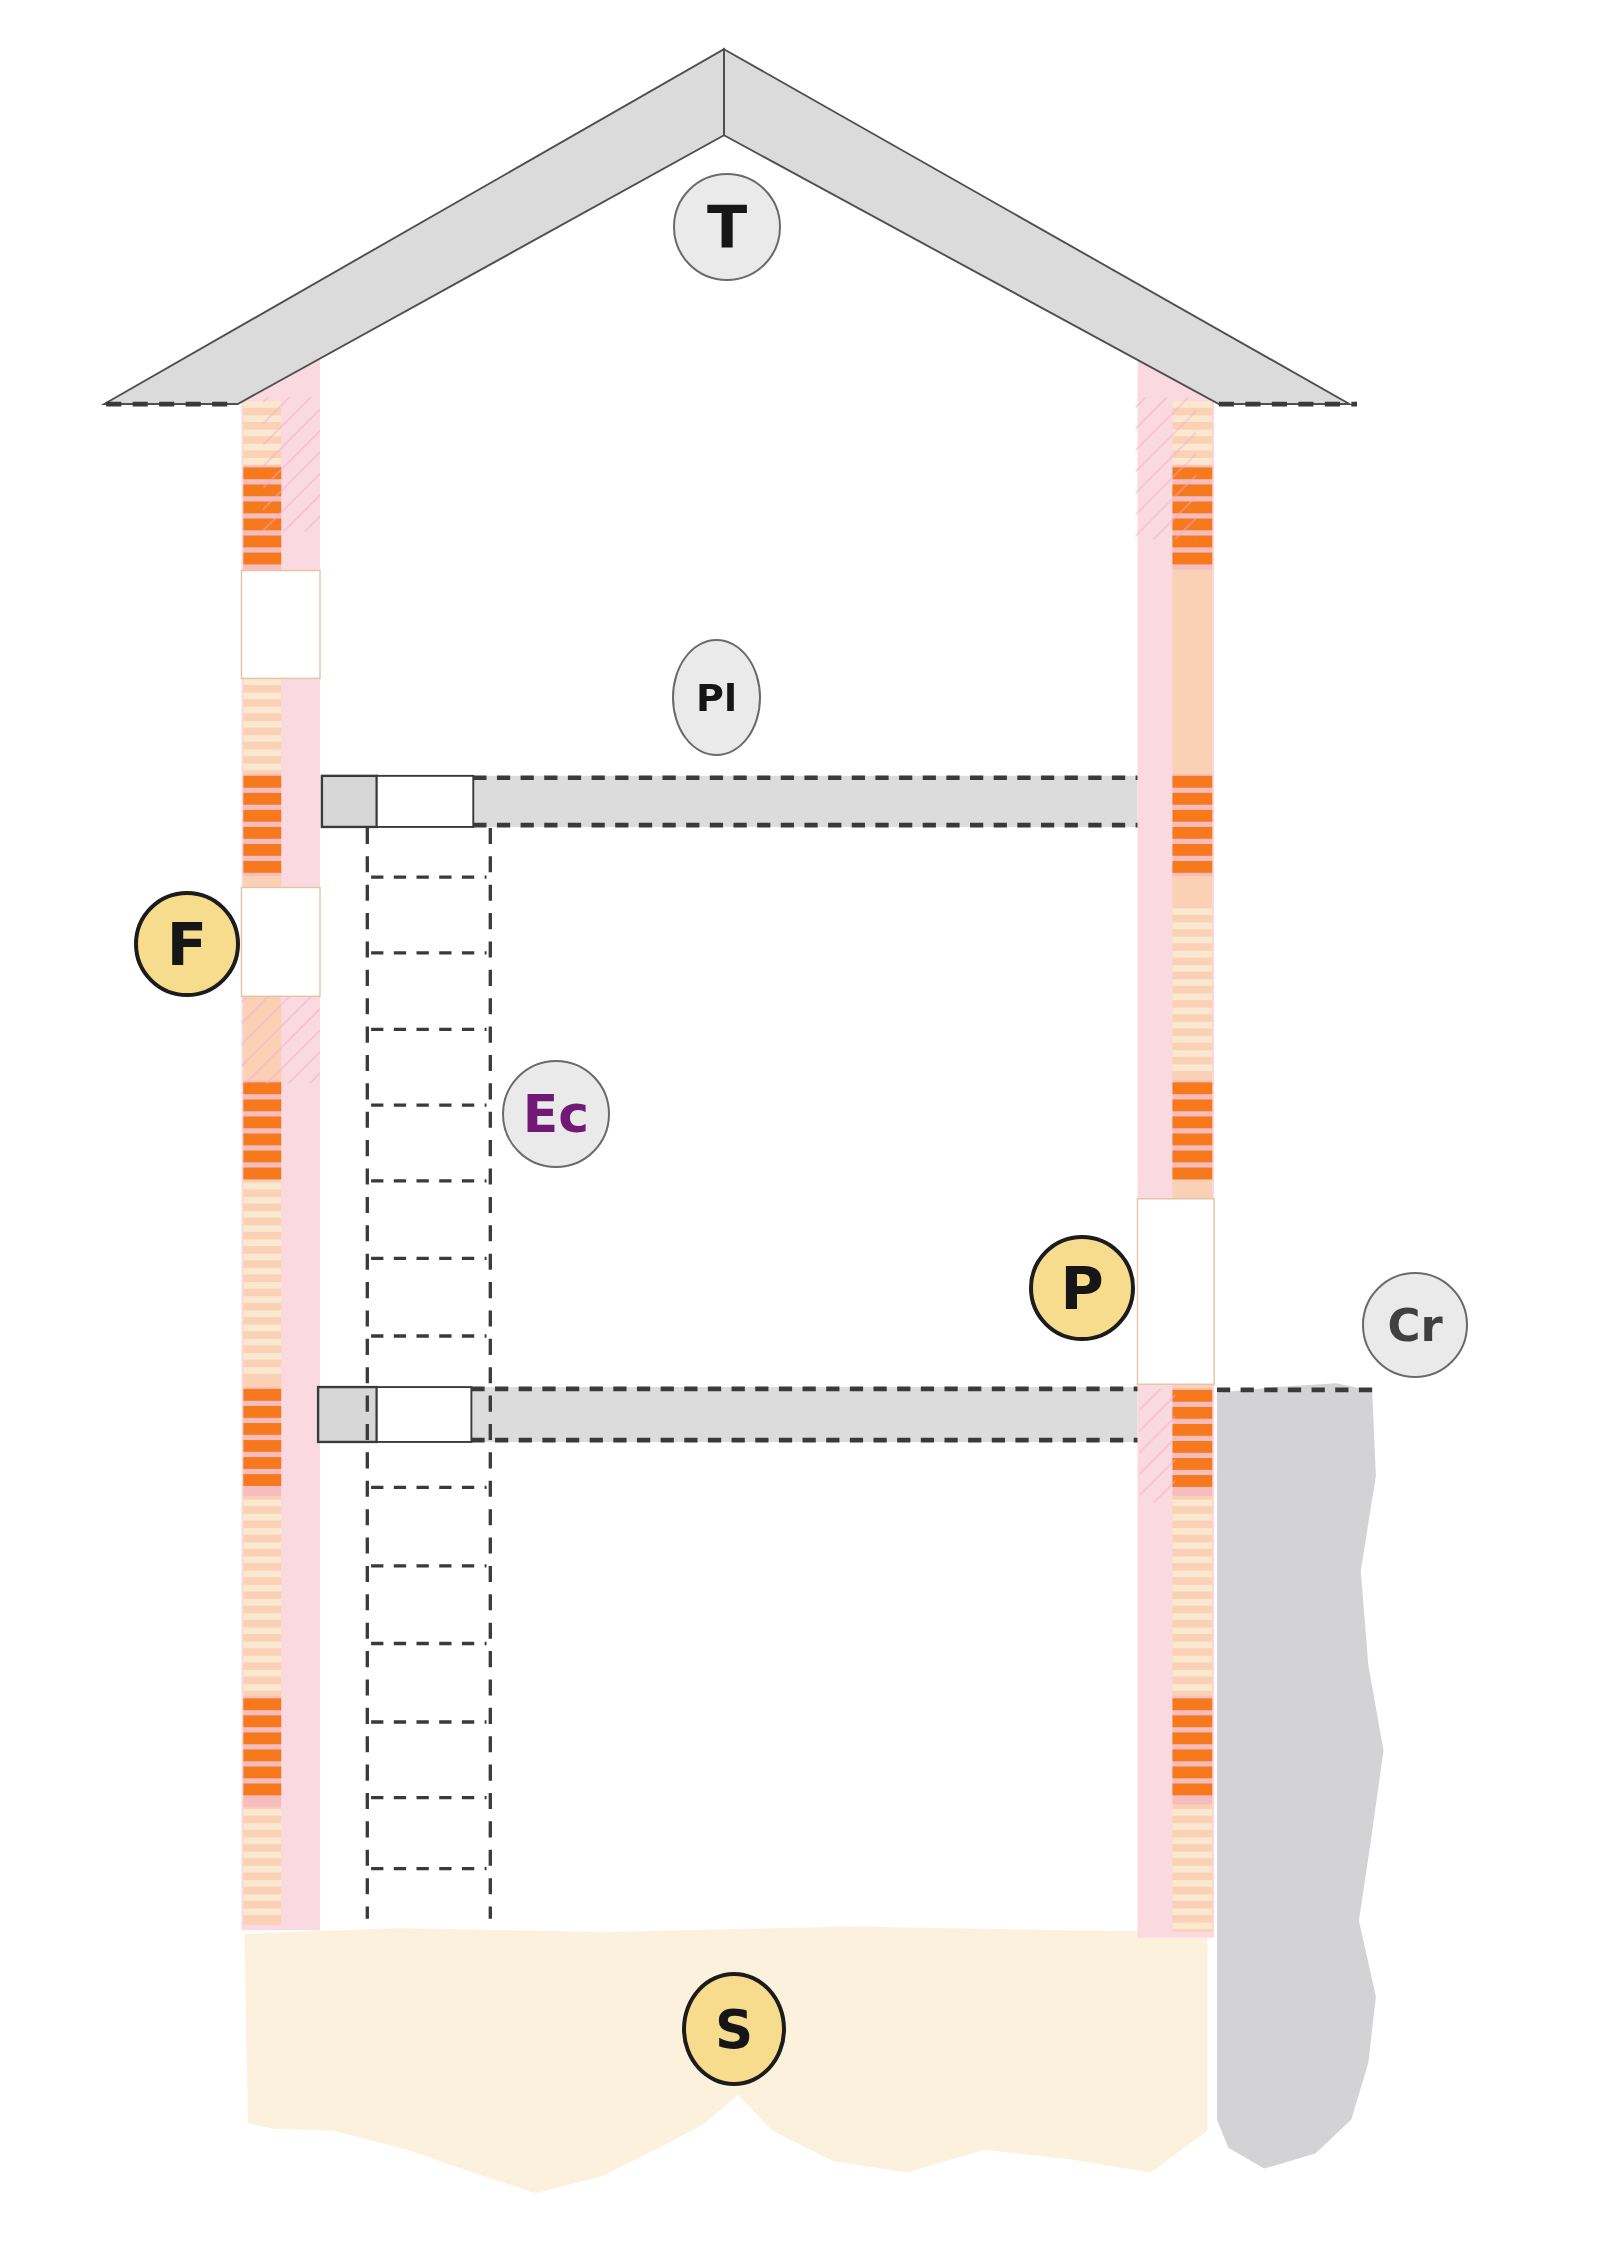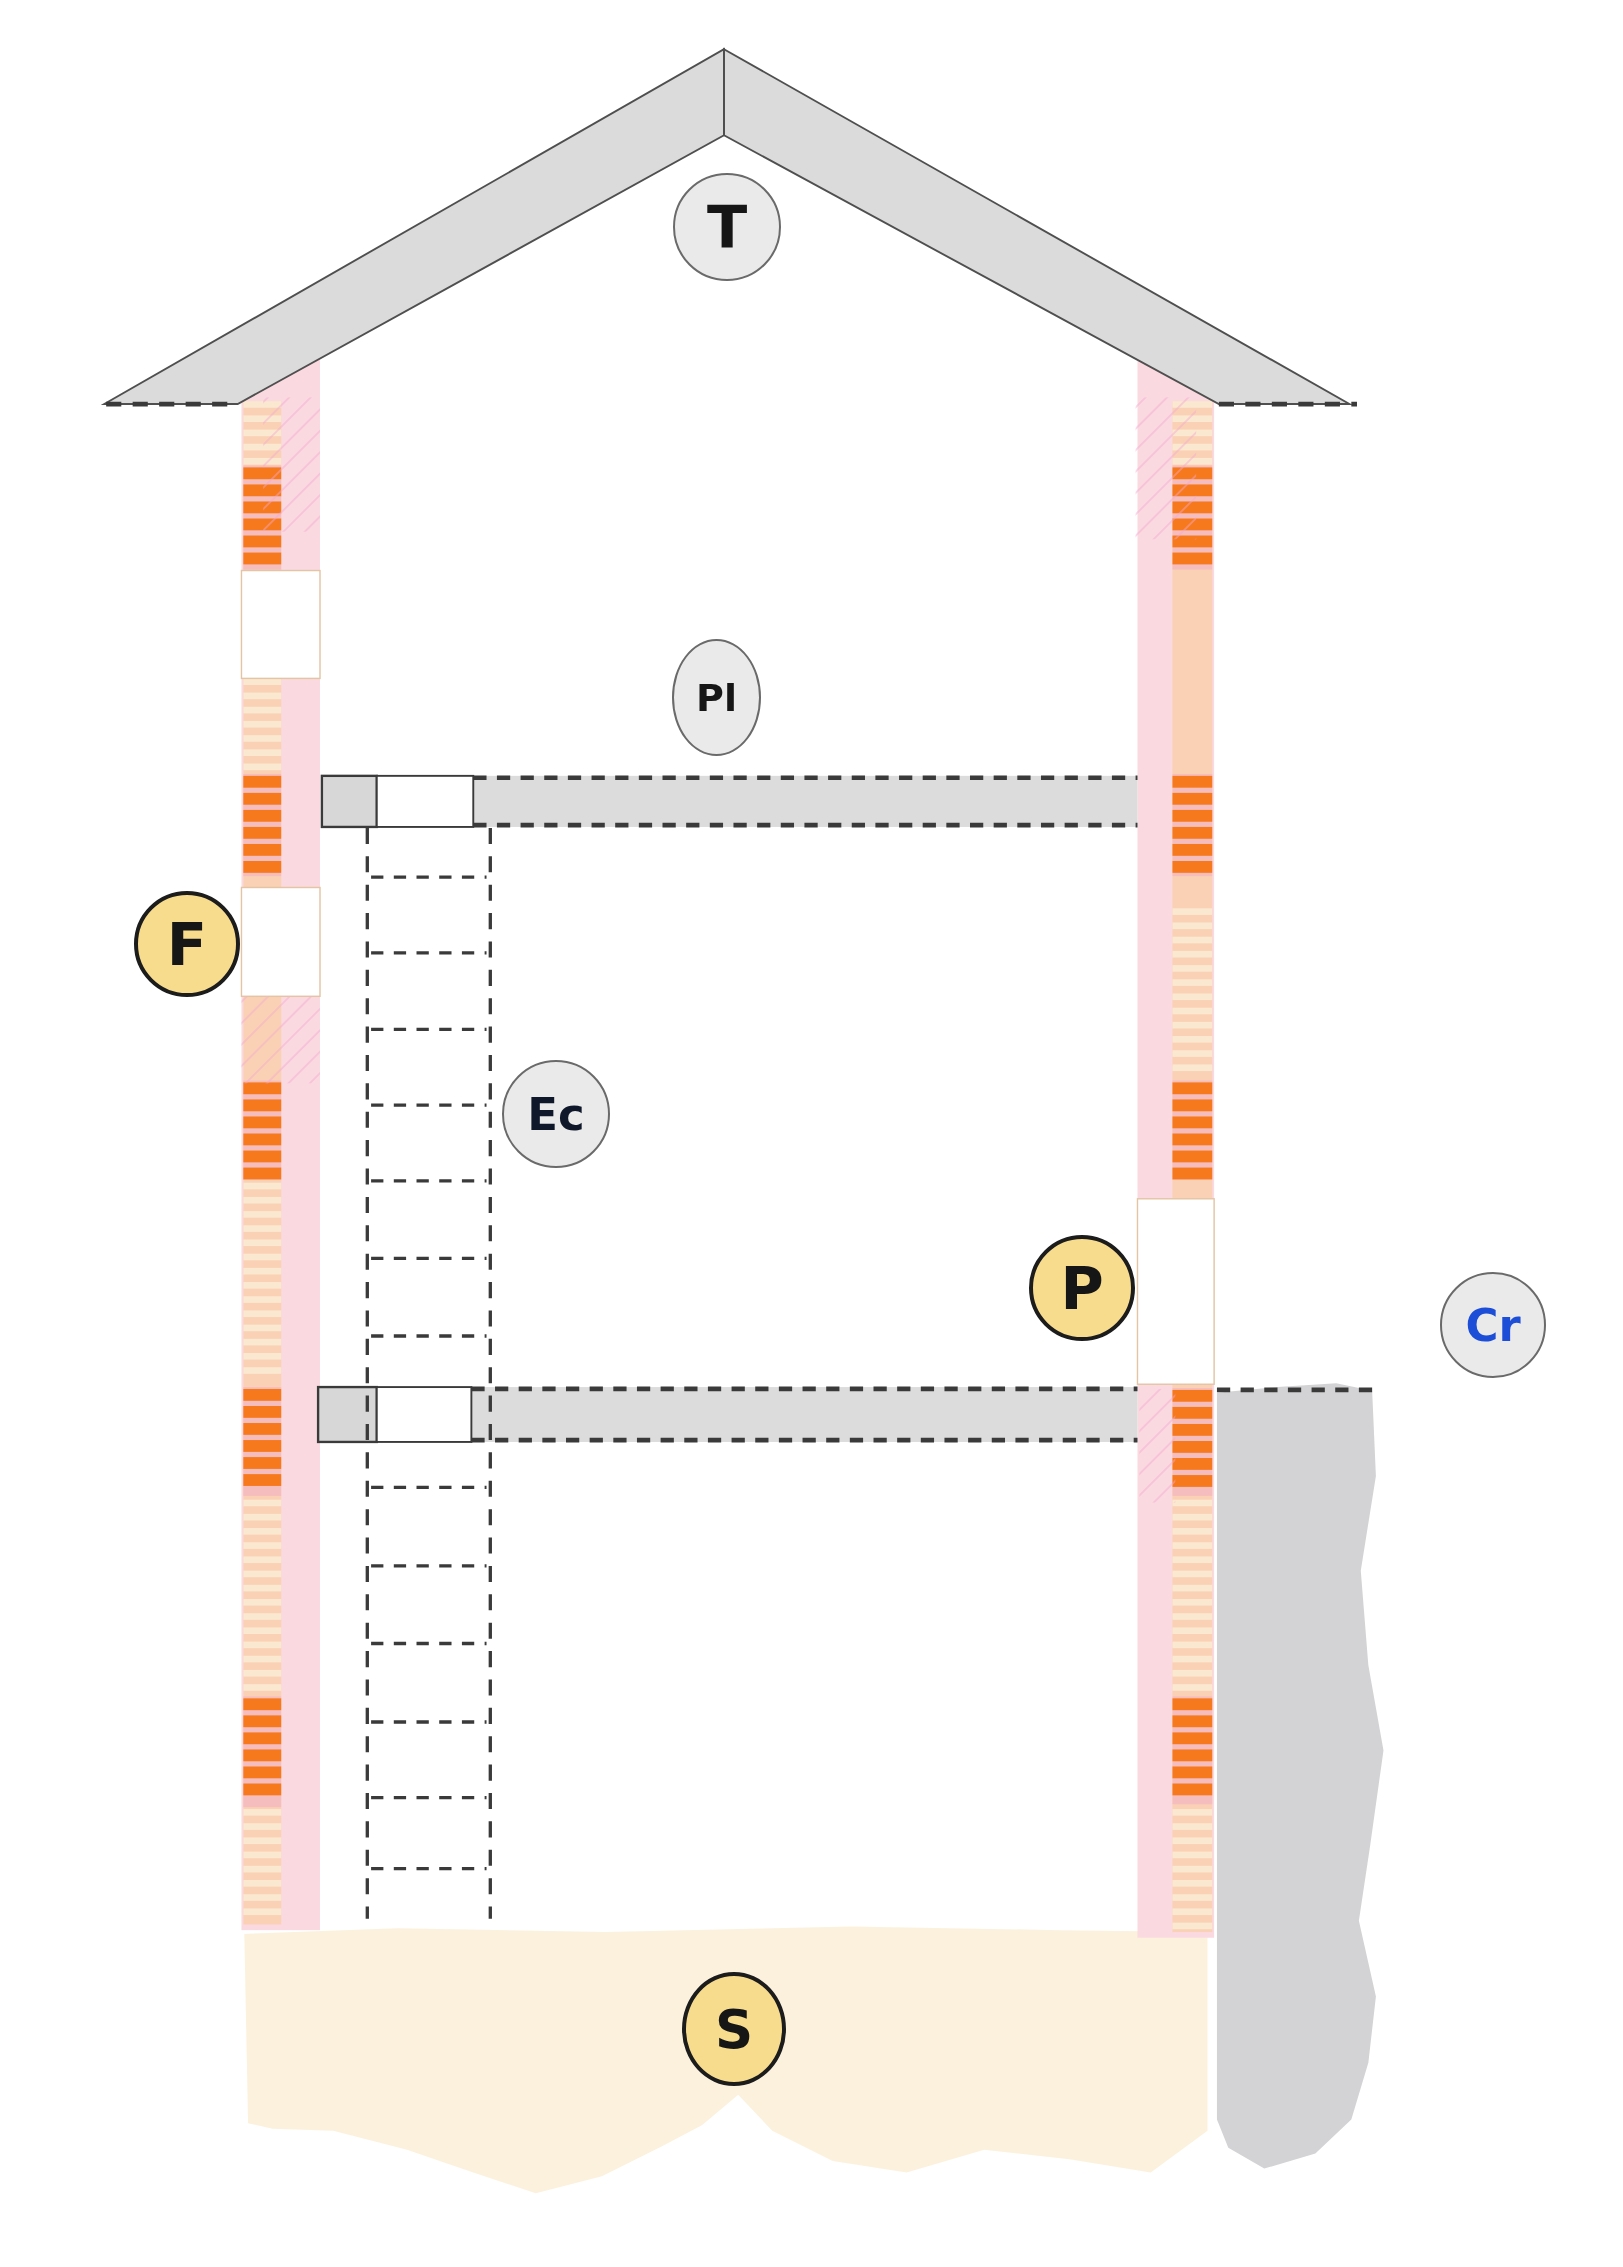--- a/index.html
+++ b/index.html
@@ -254,26 +254,26 @@
   </svg>
 <div class="badge gray" style="left: 673px; top: 173px; width: 108px; height: 108px; font-size: 59px; color: rgb(22, 22, 22); background: rgb(234, 234, 234); border-width: 2.8px; border-color: rgb(106, 106, 106);">
       <span>T</span>
     </div>
     <div class="badge gray" style="left: 672px; top: 639px; width: 89px; height: 117px; font-size: 38px; color: rgb(22, 22, 22); background: rgb(234, 234, 234); border-width: 2.8px; border-color: rgb(106, 106, 106);">
       <span>Pl</span>
     </div>
     <div class="badge yellow" style="left: 134px; top: 891px; width: 106px; height: 106px; font-size: 59px; color: rgb(22, 22, 22); background: rgb(248, 220, 142); border-width: 4.7px; border-color: rgb(28, 28, 28);">
       <span>F</span>
     </div>
-    <div class="badge gray" style="left: 502px; top: 1060px; width: 108px; height: 108px; font-size: 45px; color: #0f172a; background: rgb(234, 234, 234); border-width: 2.8px; border-color: rgb(106, 106, 106);">
+    <div class="badge gray" style="left: 502px; top: 1060px; width: 108px; height: 108px; font-size: 52px; color: #701a75; background: rgb(234, 234, 234); border-width: 2.8px; border-color: rgb(106, 106, 106);">
       <span>Ec</span>
     </div>
     <div class="badge yellow" style="left: 1029px; top: 1235px; width: 106px; height: 106px; font-size: 59px; color: rgb(22, 22, 22); background: rgb(248, 220, 142); border-width: 4.7px; border-color: rgb(28, 28, 28);">
       <span>P</span>
     </div>
-    <div class="badge gray" style="left: 1440px; top: 1272px; width: 106px; height: 106px; font-size: 45px; color: #1d4ed8; background: rgb(234, 234, 234); border-width: 2.8px; border-color: rgb(106, 106, 106); text-align: right;">
+    <div class="badge gray" style="left: 1362px; top: 1272px; width: 106px; height: 106px; font-size: 45px; color: #404040; background: rgb(234, 234, 234); border-width: 2.8px; border-color: rgb(106, 106, 106); text-align: right;">
       <span>Cr</span>
     </div>
     <div class="badge yellow" style="left: 682px; top: 1972px; width: 104px; height: 114px; font-size: 53px; color: rgb(22, 22, 22); background: rgb(248, 220, 142); border-width: 4.7px; border-color: rgb(28, 28, 28);">
       <span>S</span>
     </div>
   </div>
 
 
 </body></html>

